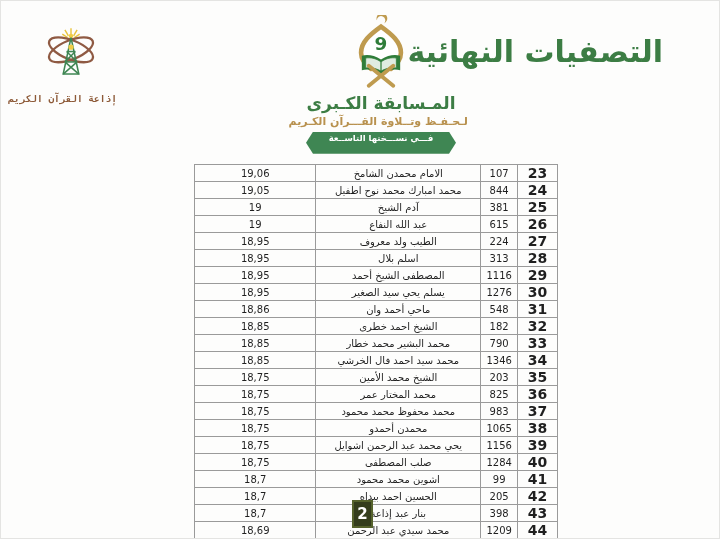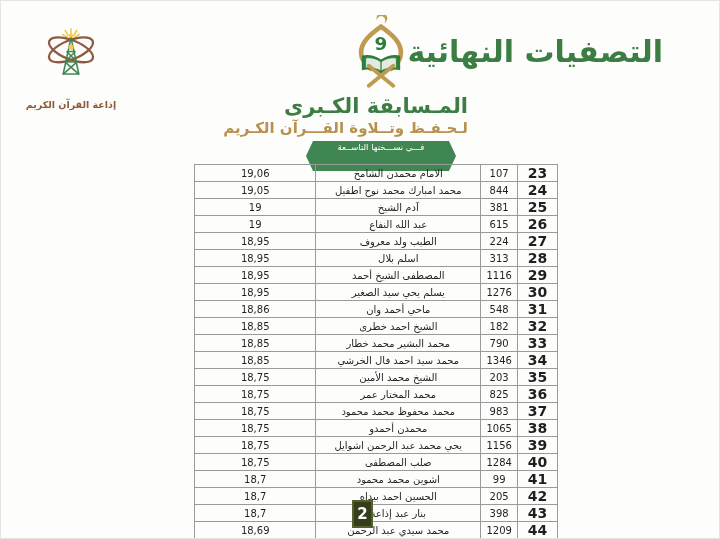--- a/index.html
+++ b/index.html
@@ -9,38 +9,38 @@
     background:#fdfdfc;
     font-family:"DejaVu Sans","Liberation Sans",sans-serif;
     overflow:hidden;
     border:1px solid #e4e4e2;
   }
 
   
   .radio-logo { position:absolute; left:24px; top:26px; width:92px; text-align:center; }
   .radio-logo svg { display:block; margin:0 auto; }
   .radio-caption {
-    margin-top:16px; font-size:9.5px; font-weight:bold; color:#8d5a38;
-    direction:rtl; white-space:nowrap;
+    margin-top:10px; font-size:9.5px; font-weight:bold; color:#8d5a38;
+    direction:rtl; white-space:nowrap;font-family:Liberation Mono, monospace;
   }
 
   
   .comp-logo { position:absolute; left:293px; top:14px; width:174px; text-align:center; }
   .comp-logo svg { display:block; margin:0 auto; }
   .comp-title {
-    margin-top:0px; font-size:21px; font-weight:bold; color:#3c7d44;
+    margin-top:0px; font-size:17px; font-weight:bold; color:#3c7d44;
     direction:rtl; white-space:nowrap; line-height:1.05;
   }
   .comp-subtitle {
-    margin-top:2px; font-size:15px; font-weight:bold; color:#b8914e;
+    margin-top:2px; font-size:11px; font-weight:bold; color:#b8914e;
     direction:rtl; white-space:nowrap;
   }
   .comp-banner {
-    margin:4px auto 0; width:150px; height:30px; background:#3f8653;
-    color:#ffffff; font-size:8.5px; font-weight:normal; line-height:13px;
+    margin:4px auto 0; width:150px; height:22px; background:#3f8653;
+    color:#ffffff; font-size:8.5px; font-weight:bold; line-height:13px;
     direction:rtl; white-space:nowrap;
     clip-path:polygon(0 50%, 7px 0, calc(100% - 7px) 0, 100% 50%, calc(100% - 7px) 100%, 7px 100%);
   }
 
   
   .page-heading {
     position:absolute; top:33px; right:56px;
     font-size:30px; font-weight:bold; color:#3c7d44;
     direction:rtl; white-space:nowrap;
   }

